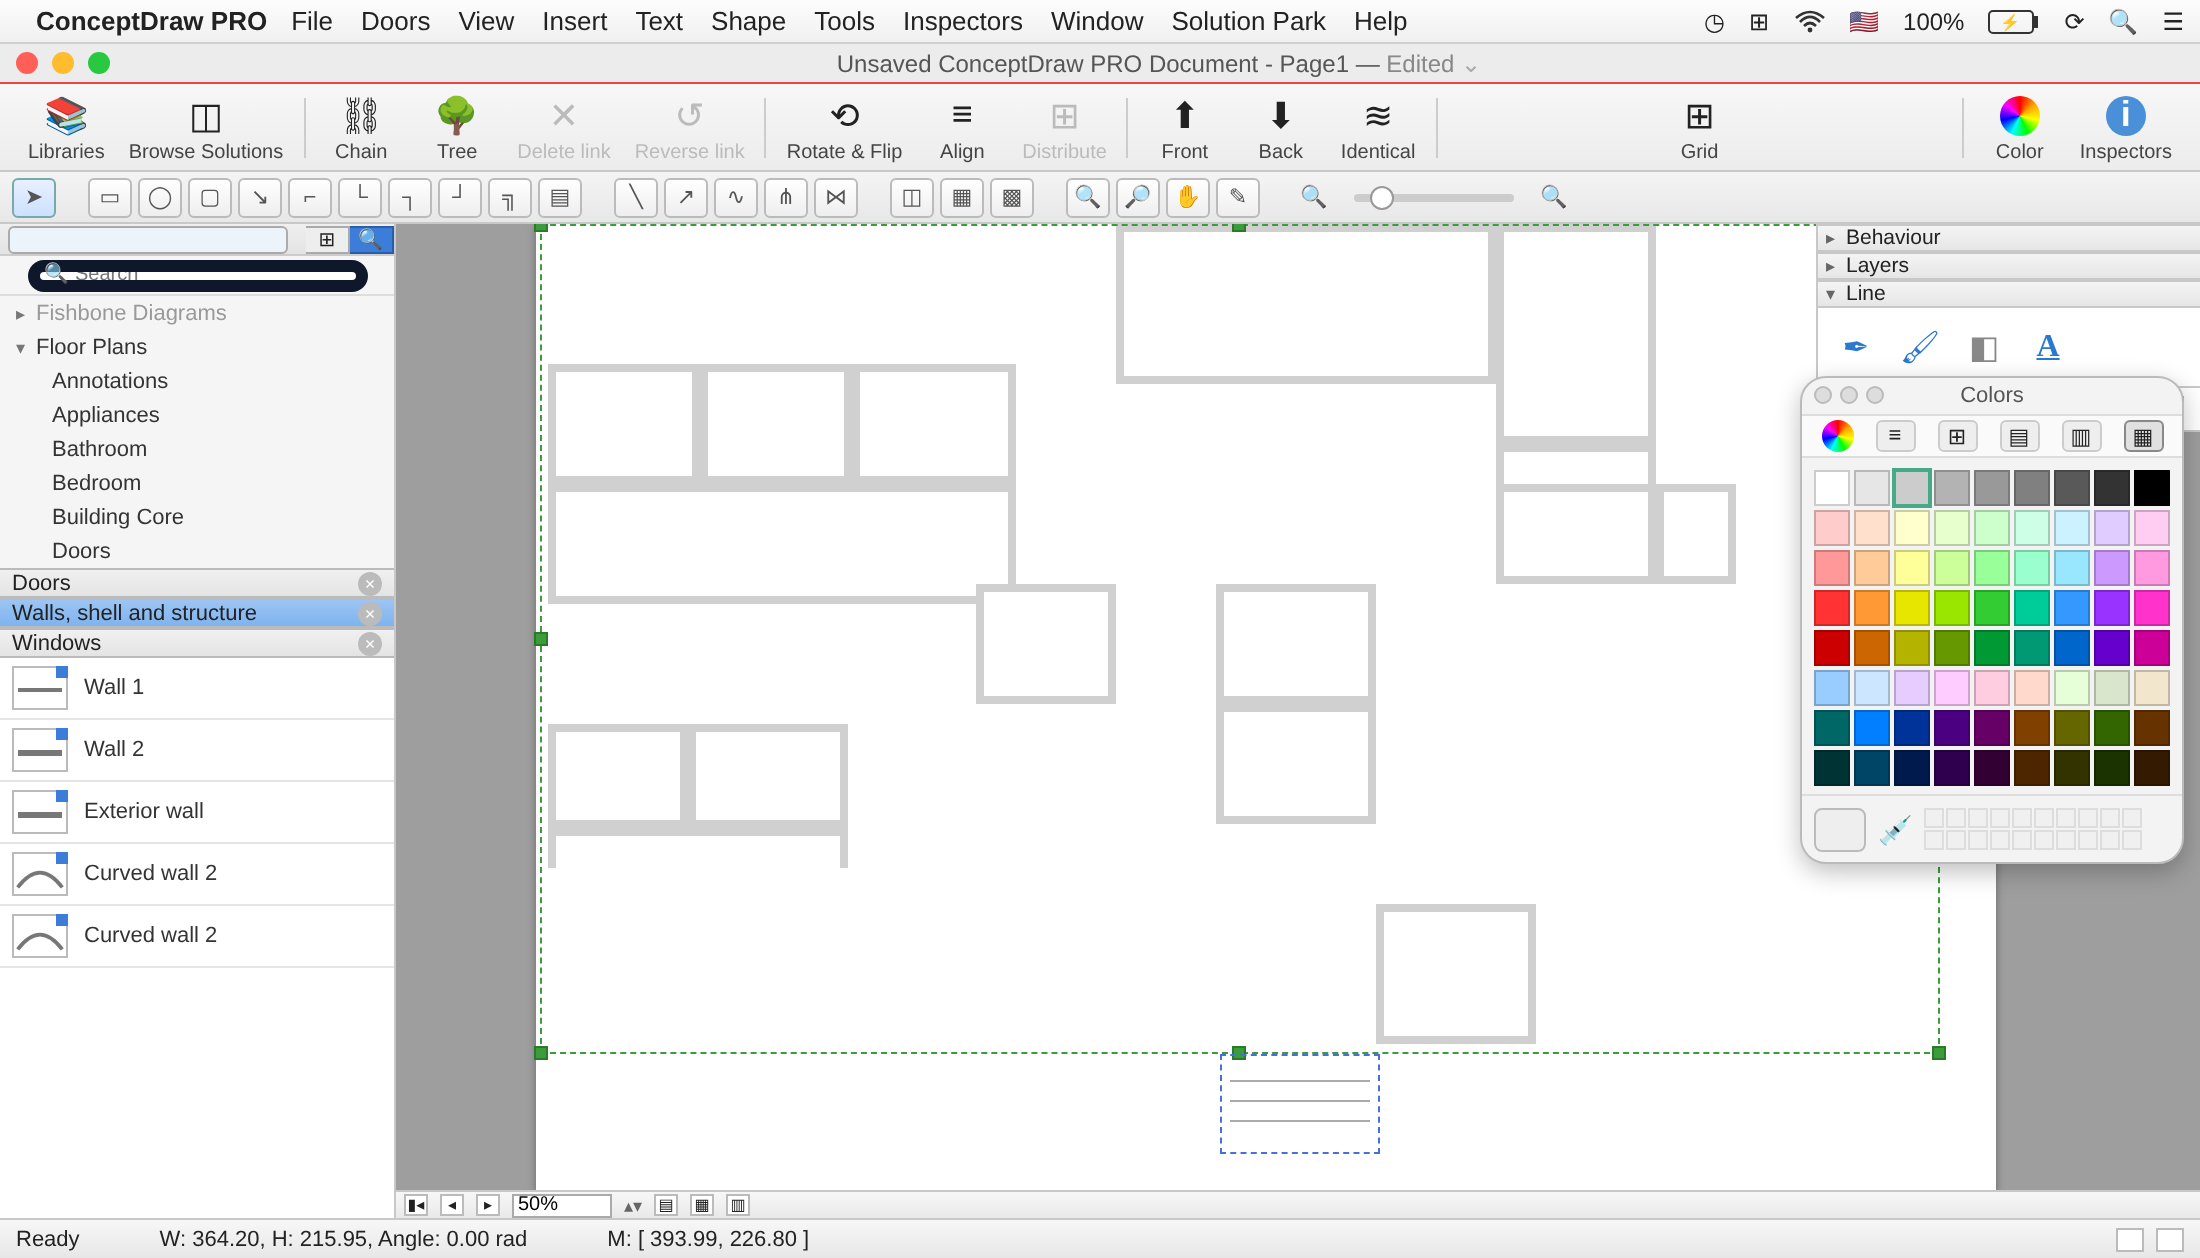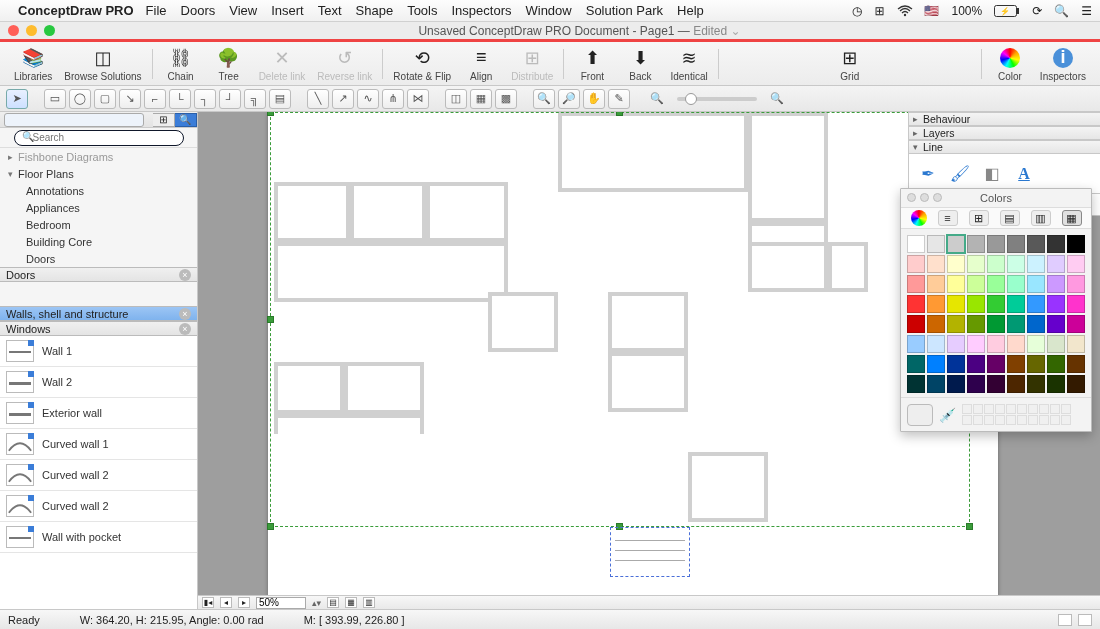--- a/index.html
+++ b/index.html
@@ -7,21 +7,21 @@
 
 
 .menubar { height: 22px; background: linear-gradient(#fdfdfd,#f0f0f0); border-bottom: 1px solid #d0d0d0; display: flex; align-items: center; padding: 0 8px; font-size: 13px; }
 .menubar .apple { font-size: 14px; margin-right: 10px; }
 .menubar .app { font-weight: 600; margin-right: 12px; }
 .menubar .menu-item { margin-right: 14px; cursor: default; }
 .menubar .spacer { flex: 1; }
 .menubar .status { margin-left: 12px; font-size: 12px; }
 
 
-.titlebar { height: 20px; background: #ececec; border-bottom: 3px solid #ef4444; display: flex; align-items: center; padding: 0 8px; font-size: 12px; }
+.titlebar { height: 20px; background: #ececec; border-bottom: 1px solid #ef4444; display: flex; align-items: center; padding: 0 8px; font-size: 12px; }
 .traffic { display: flex; gap: 7px; margin-right: 12px; }
 .traffic span { width: 11px; height: 11px; border-radius: 50%; display: inline-block; }
 .tl-red { background:#ff5f57; } .tl-yel { background:#febc2e; } .tl-grn { background:#28c840; }
 .titlebar .title-center { flex:1; text-align:center; color:#555; }
 .titlebar .edited { color:#888; }
 
 
 .toolbar1 { height: 44px; background: linear-gradient(#f7f7f7,#ececec); border-bottom: 1px solid #c8c8c8; display: flex; align-items: center; padding: 0 8px; }
 .tgroup { display:flex; flex-direction:column; align-items:center; margin: 0 6px; }
 .tgroup .ticon { width: 36px; height: 24px; display:flex; align-items:center; justify-content:center; font-size:18px; }
@@ -40,29 +40,29 @@
 
 .main { position:absolute; top:112px; bottom:20px; left:0; right:0; display:flex; }
 
 
 .sidebar { width:198px; background:#f5f5f5; border-right:1px solid #c8c8c8; display:flex; flex-direction:column; }
 .libbar { height:16px; background:linear-gradient(#efefef,#e3e3e3); border-bottom:1px solid #ccc; display:flex; align-items:center; }
 .libbar input { flex:0 0 130px; height:14px; border:1px solid #aaa; border-radius:3px; margin:0 4px; font-size:10px; padding:0 3px; background:#fff; }
 .libbar .licon { width:22px; height:14px; border:1px solid #aaa; border-left:none; display:flex; align-items:center; justify-content:center; font-size:10px; background:#eee; }
 .libbar .licon.blue { background:#3b7dd8; color:#fff; border-color:#2a5fa8; }
 .searchrow { height:20px; display:flex; align-items:center; justify-content:center; border-bottom:1px solid #ddd; }
-.searchrow input { width:170px; height:16px; border:1px solid #0f172a; border-radius:9px; font-size:10px; padding:0 18px; background:#fff; }
+.searchrow input { width:170px; height:16px; border:6px solid #0f172a; border-radius:9px; font-size:10px; padding:0 18px; background:#fff; }
 .searchrow .sicon { position:relative; }
 .tree { flex:0 0 auto; overflow:hidden; background:#f5f5f5; font-size:11px; }
 .tree-row { height:17px; display:flex; align-items:center; padding-left:8px; color:#333; }
 .tree-row.child { padding-left:26px; }
 .tree-row .arrow { width:10px; color:#777; font-size:9px; }
 .tree-row.cut { color:#999; }
 .tab-row { height:15px; border-top:1px solid #bbb; border-bottom:1px solid #bbb; background:linear-gradient(#f0f0f0,#e4e4e4); display:flex; align-items:center; justify-content:space-between; padding:0 6px; font-size:11px; }
-.tab-row.selected { background:linear-gradient(#9cc5f4,#7fb3ee);margin-top:24px; }
+.tab-row.selected { background:linear-gradient(#9cc5f4,#7fb3ee); }
 .tab-row .closex { width:12px; height:12px; border-radius:50%; background:#bbb; color:#fff; font-size:9px; display:flex; align-items:center; justify-content:center; }
 .shapelist { flex:1; overflow:hidden; background:#fff; }
 .shape-item { height:31px; border-bottom:1px solid #e5e5e5; display:flex; align-items:center; padding:0 6px; gap:8px; }
 .shape-thumb { width:28px; height:22px; border:1px solid #bbb; background:#fff; position:relative; }
 .shape-thumb .tick { position:absolute; right:-1px; top:-1px; width:6px; height:6px; background:#3b7dd8; }
 .shape-thumb.line::after { content:""; position:absolute; left:2px; right:2px; top:50%; border-top:2px solid #777; }
 .shape-thumb.line2::after { content:""; position:absolute; left:2px; right:2px; top:50%; border-top:3px solid #777; }
 .shape-thumb.curve svg { position:absolute; inset:0; }
 .shape-label { font-size:11px; color:#333; }
 
@@ -83,21 +83,21 @@
 .sec-head { height:14px; background:linear-gradient(#f4f4f4,#e6e6e6); border:1px solid #c8c8c8; border-right:none; display:flex; align-items:center; font-size:10.5px; padding-left:4px; }
 .sec-head .arrow { width:10px; font-size:9px; color:#666; }
 .line-panel { height:40px; border:1px solid #c8c8c8; border-top:none; border-right:none; background:#fff; display:flex; align-items:center; gap:10px; padding:0 8px; }
 .line-mode { width:22px; height:22px; display:flex; align-items:center; justify-content:center; font-size:16px; }
 .line-mode.u { color:#2a78d0; text-decoration:underline; }
 .stroke-row { height:22px; border:1px solid #c8c8c8; border-top:none; border-right:none; background:#fff; display:flex; align-items:center; padding:0 8px; gap:8px; }
 .stroke-row input[type=checkbox]{ width:12px; height:12px; }
 .stroke-swatch { width:40px; height:14px; background:#c9c9c9; border:1px solid #999; }
 
 
-.colors-panel { position:absolute; right:8px; top:188px; width:192px; background:#f3f3f3; border:1px solid #bbb; border-radius:1px; box-shadow:0 4px 12px rgba(0,0,0,.25); }
+.colors-panel { position:absolute; right:8px; top:188px; width:192px; background:#f3f3f3; border:1px solid #bbb; border-radius:13px; box-shadow:0 4px 12px rgba(0,0,0,.25); }
 .colors-title { height:18px; display:flex; align-items:center; justify-content:center; font-size:11px; color:#555; position:relative; }
 .colors-title .dots { position:absolute; left:6px; top:4px; display:flex; gap:4px; }
 .colors-title .dots span { width:9px; height:9px; border-radius:50%; background:#ddd; border:1px solid #bbb; }
 .color-tabs { height:22px; border-top:1px solid #ddd; border-bottom:1px solid #ddd; background:#fafafa; display:flex; align-items:center; justify-content:space-around; padding:0 4px; }
 .color-tabs .ct { width:20px; height:16px; border:1px solid #ccc; border-radius:3px; background:#eee; display:flex; align-items:center; justify-content:center; }
 .color-tabs .ct.sel { border-color:#888; background:#e0e0e0; }
 .color-tabs .wheel { width:16px; height:16px; border-radius:50%; background:conic-gradient(red,orange,yellow,lime,cyan,blue,magenta,red); border:none; }
 .swatch-scroll { max-height:200px; overflow:auto; padding:6px 2px 4px 6px; }
 .swatch-grid { display:grid; grid-template-columns:repeat(9, 18px); gap:2px; }
 .swatch { width:18px; height:18px; border:1px solid rgba(0,0,0,.2); }
@@ -297,20 +297,21 @@
           <span class="arrow">▸</span>
           <span>Fishbone Diagrams</span>
         </div>
       <div class="tree-row">
           <span class="arrow">▾</span>
           <span>Floor Plans</span>
         </div>
       <div id="tree-children">
           <div class="tree-row child">Annotations</div>
           <div class="tree-row child">Appliances</div>
+          <div class="tree-row child">Bathroom</div>
           <div class="tree-row child">Bedroom</div>
           <div class="tree-row child">Building Core</div>
           <div class="tree-row child">Doors</div>
         </div>
     </div>
     <div id="sidebar-tabs">
         <div class="tab-row">
           <span>Doors</span>
           <span class="closex">×</span>
         </div>
@@ -334,53 +335,38 @@
           <div class="shape-thumb line2">
             <div class="tick"></div>
           </div>
           <div class="shape-label">Wall 2</div>
         </div>
         <div class="shape-item">
           <div class="shape-thumb line2">
             <div class="tick"></div>
           </div>
           <div class="shape-label">Exterior wall</div>
-        </div>
-        <div class="shape-item">
-          <div class="shape-thumb curve">
-            <svg viewBox="0 0 28 22">
-              <path d="M2 18 Q14 2 26 18" stroke="#777" stroke-width="2" fill="none"></path>
-            </svg>
-            <div class="tick"></div>
-          </div>
-          <div class="shape-label">Curved wall 1</div>
         </div>
         <div class="shape-item">
           <div class="shape-thumb curve">
             <svg viewBox="0 0 28 22">
               <path d="M2 18 Q14 2 26 18" stroke="#777" stroke-width="2" fill="none"></path>
             </svg>
             <div class="tick"></div>
           </div>
           <div class="shape-label">Curved wall 2</div>
         </div>
         <div class="shape-item">
           <div class="shape-thumb curve">
             <svg viewBox="0 0 28 22">
               <path d="M2 18 Q14 2 26 18" stroke="#777" stroke-width="2" fill="none"></path>
             </svg>
             <div class="tick"></div>
           </div>
           <div class="shape-label">Curved wall 2</div>
-        </div>
-        <div class="shape-item">
-          <div class="shape-thumb line">
-            <div class="tick"></div>
-          </div>
-          <div class="shape-label">Wall with pocket</div>
         </div>
       </div>
   </div>
 
   <div class="canvas-wrap">
     <div class="page">
 
       <div class="rshape" style="left:290px;top:0;width:190px;height:80px"></div>
       <div class="rshape" style="left:480px;top:0;width:80px;height:110px"></div>
       <div class="rshape" style="left:480px;top:110px;width:80px;height:70px"></div>

